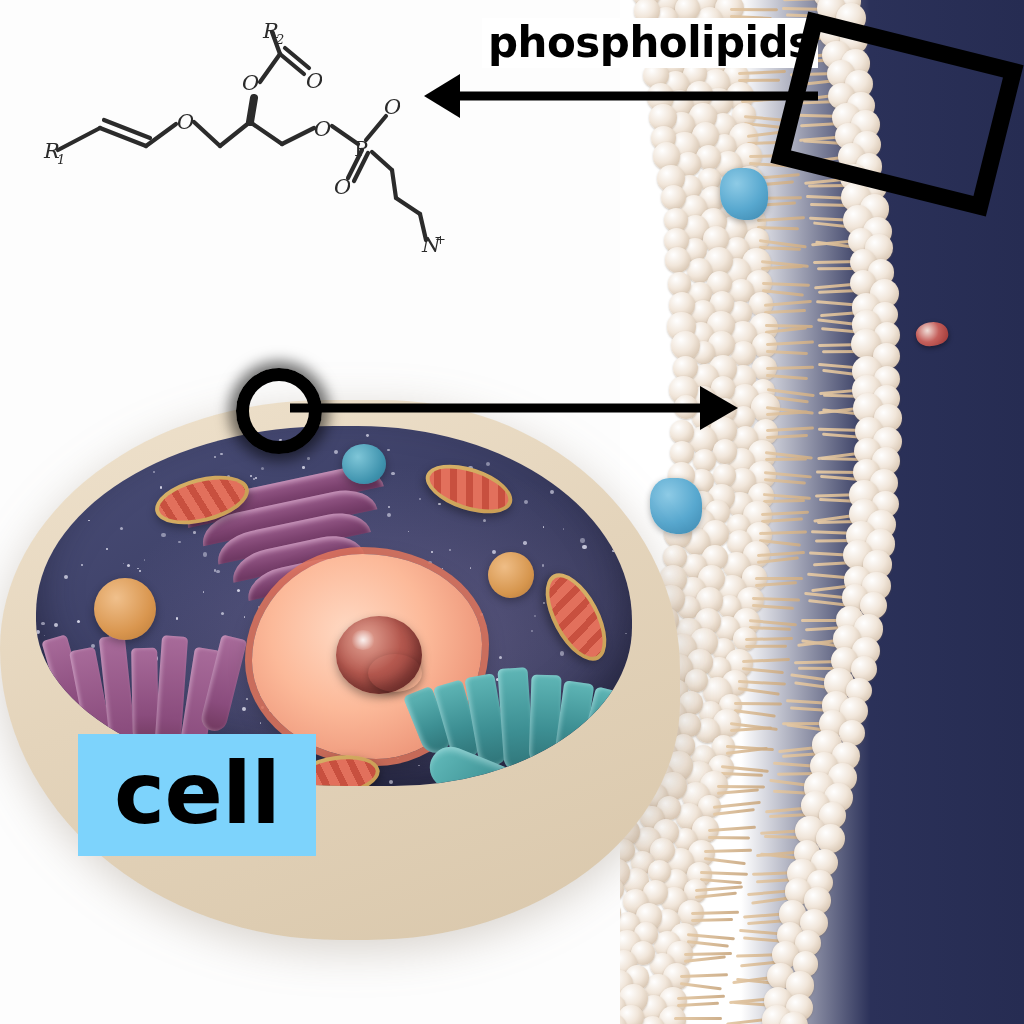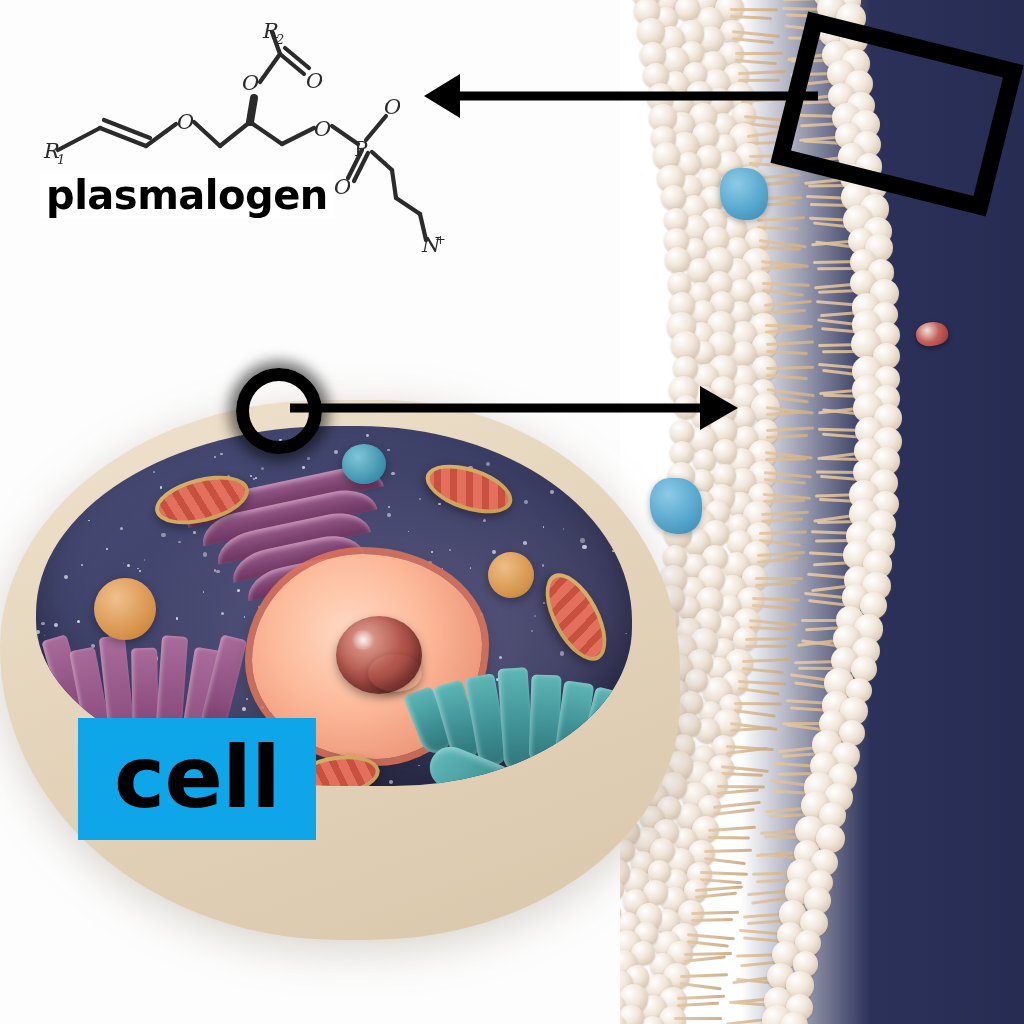--- a/index.html
+++ b/index.html
@@ -27,23 +27,23 @@
     white-space: nowrap;
     font-family: "DejaVu Sans", sans-serif;
   }
   #label-phospholipids { left: 482px; top: 18px; font-size: 42px; padding: 4px 6px; }
   #label-cellmembrane {
     left: 340px; top: 331px; font-size: 46px;
     padding: 10px 12px 14px 12px;
     background:#fff;
   }
   #label-cell {
-    left: 78px; top: 718px; font-size: 86px;
+    left: 78px; top: 734px; font-size: 86px;
     padding: 16px 36px 20px 36px;
-    background:#0ea5e9;
+    background:#7dd3fc;
   }
 
   
   .arrow-svg { position:absolute; overflow: visible; }
 
   
   #highlight-rect {
     position: absolute;
     left: 786px; top: 36px;
     width: 222px; height: 156px;
@@ -1049,27 +1049,27 @@
       <text x="292" y="78">O</text>
       <text x="300" y="126">O</text>
       <text x="340" y="146" font-style="normal">P</text>
       <text x="370" y="104">O</text>
       <text x="320" y="184">O</text>
       <text x="408" y="242">N</text>
       <text x="421" y="234" font-size="13">+</text>
     </g>
   </svg>
 
-  <div class="label-box" id="label-plasmalogen" style="left:40px; top:172px; font-size:40px; padding:3px 6px;">plasmalogen</div>
 
   <svg class="arrow-svg" style="left:420px; top:62px;" width="410" height="70">
     <line x1="398" y1="34" x2="26" y2="34" stroke="#000" stroke-width="9"></line>
     <polygon points="4,34 40,12 40,56" fill="#000"></polygon>
   </svg>
 
+  <div class="label-box" id="label-phospholipids">phospholipids</div>
 
   <div id="highlight-rect"></div>
 
   <svg class="arrow-svg" style="left:286px; top:382px;" width="470" height="70">
     <line x1="4" y1="26" x2="424" y2="26" stroke="#000" stroke-width="9"></line>
     <polygon points="452,26 414,4 414,48" fill="#000"></polygon>
   </svg>
 
   <div id="circle-marker"></div>
 

